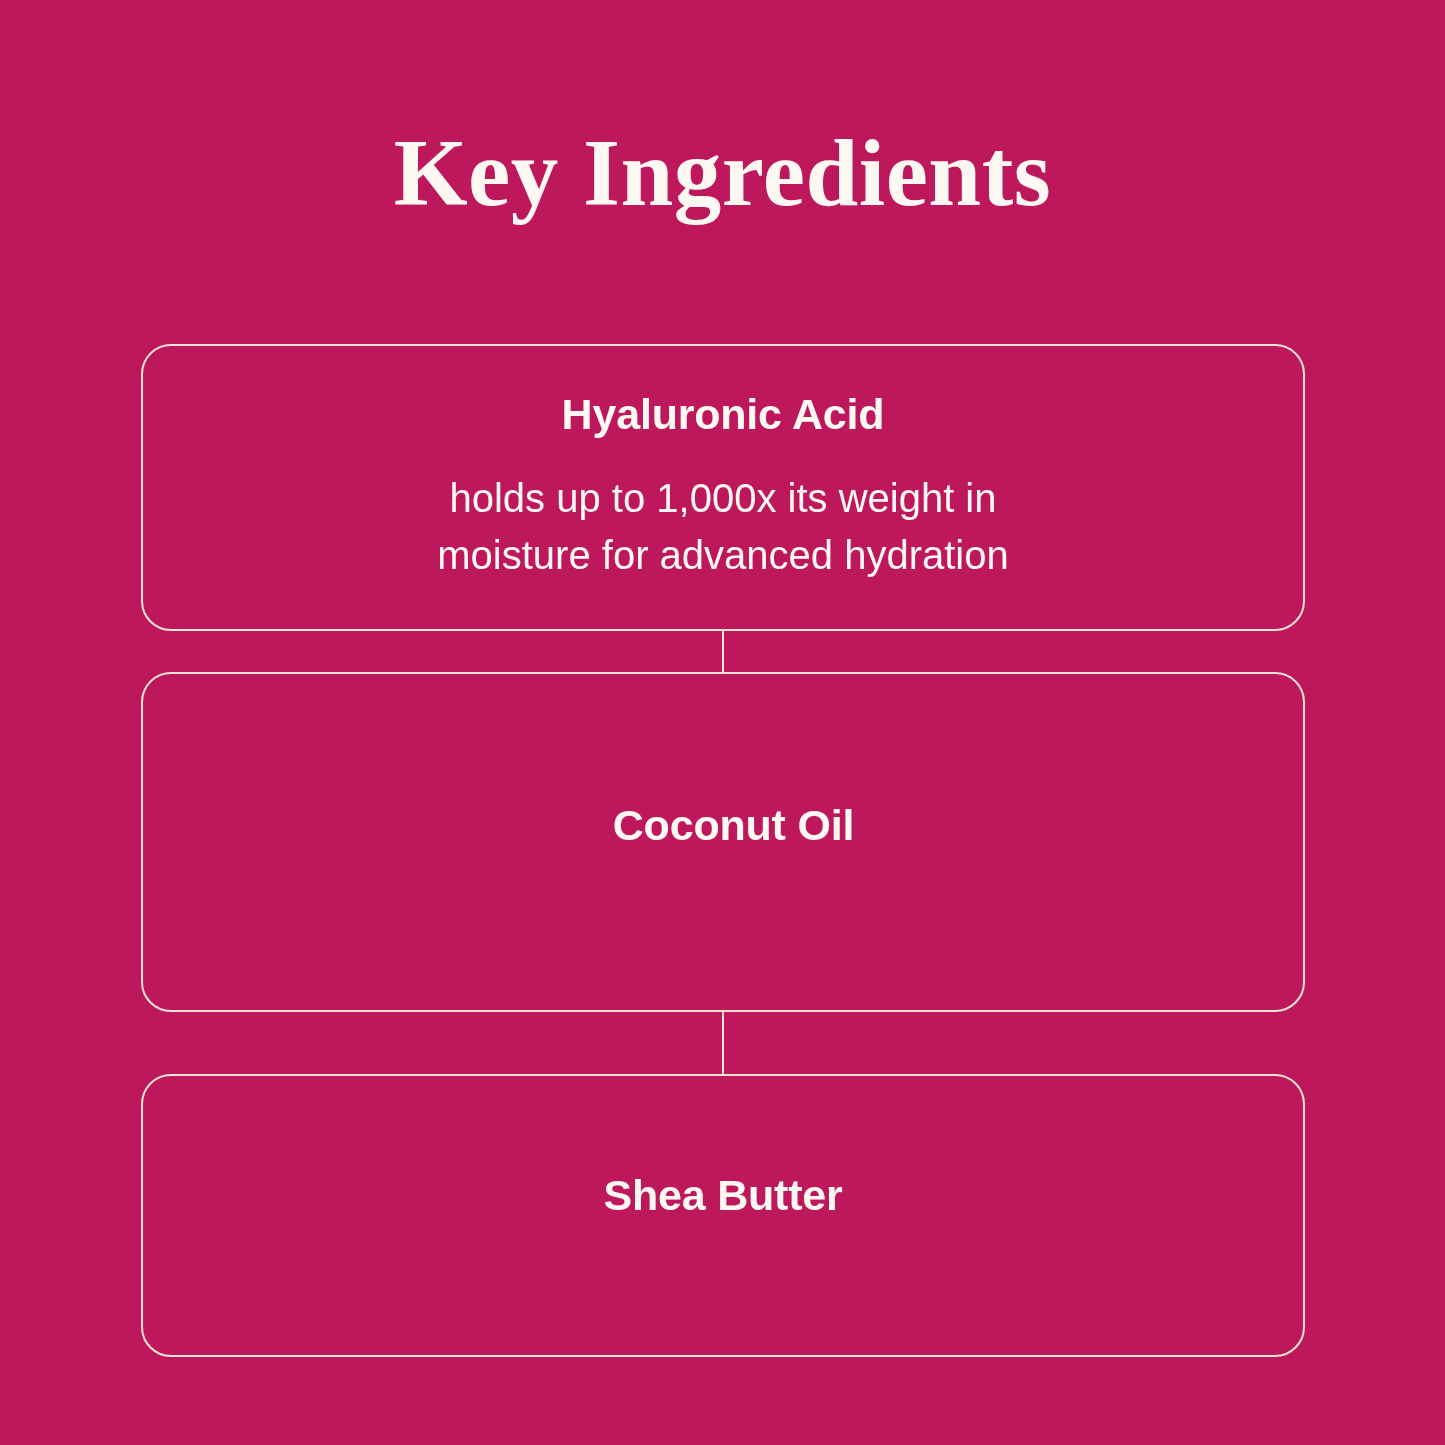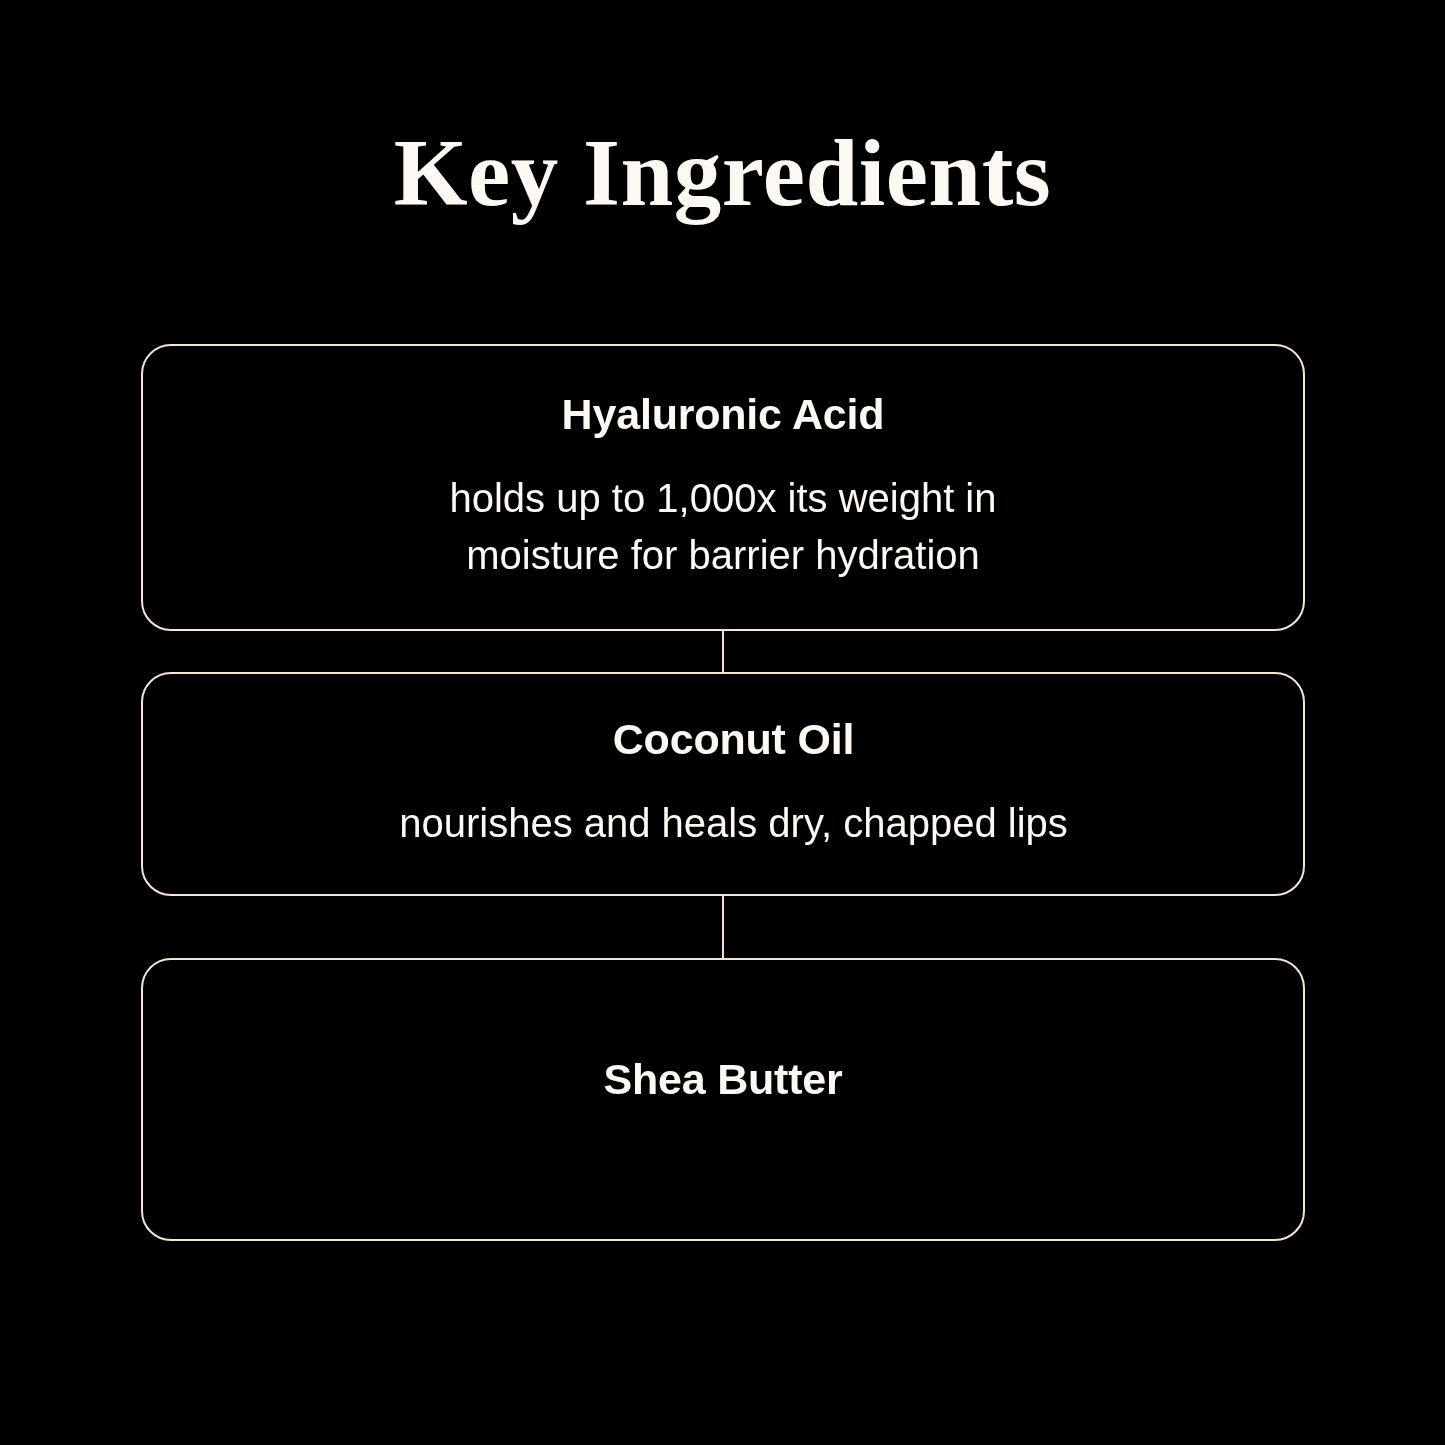--- a/index.html
+++ b/index.html
@@ -14,21 +14,21 @@
     overflow: hidden;
     background: #e68650;
     font-family: "Liberation Sans", sans-serif;
     -webkit-font-smoothing: antialiased;
   }
 
   .poster {
     position: relative;
     width: 1445px;
     height: 1445px;
-    background: #000000;
+    background: #be185d;
     box-sizing: border-box;
   }
 
   
   .title {
     position: absolute;
     left: 0;
     top: 126px;
     width: 1445px;
     text-align: center;
@@ -57,21 +57,21 @@
     border-radius: 30px;
     background: transparent;
     display: flex;
     flex-direction: column;
     align-items: center;
     justify-content: center;
     text-align: center;
   }
 
   .card-1 { height: 287px; }
-  .card-2 { height: 224px; padding-left: 21px; }
+  .card-2 { height: 340px; padding-left: 21px; }
   .card-3 { height: 283px; }
 
   
   .connector {
     position: relative;
     width: 1164px;
     display: flex;
     justify-content: center;
   }
   .connector-1 { height: 41px; }
@@ -114,30 +114,29 @@
 
 <div class="poster">
 
   <div class="title">Key Ingredients</div>
 
   <div class="cards">
 
     <div class="card card-1">
       <div class="card-heading">Hyaluronic Acid</div>
       <div class="card-body">holds up to 1,000x its weight in
-moisture for barrier hydration</div>
+moisture for advanced hydration</div>
     </div>
 
     <div class="connector connector-1">
       <div class="connector-line"></div>
     </div>
 
     <div class="card card-2">
       <div class="card-heading">Coconut Oil</div>
-      <div class="card-body">nourishes and heals dry, chapped lips</div>
     </div>
 
     <div class="connector connector-2">
       <div class="connector-line"></div>
     </div>
 
     <div class="card card-3">
       <div class="card-heading">Shea Butter</div>
     </div>
 

